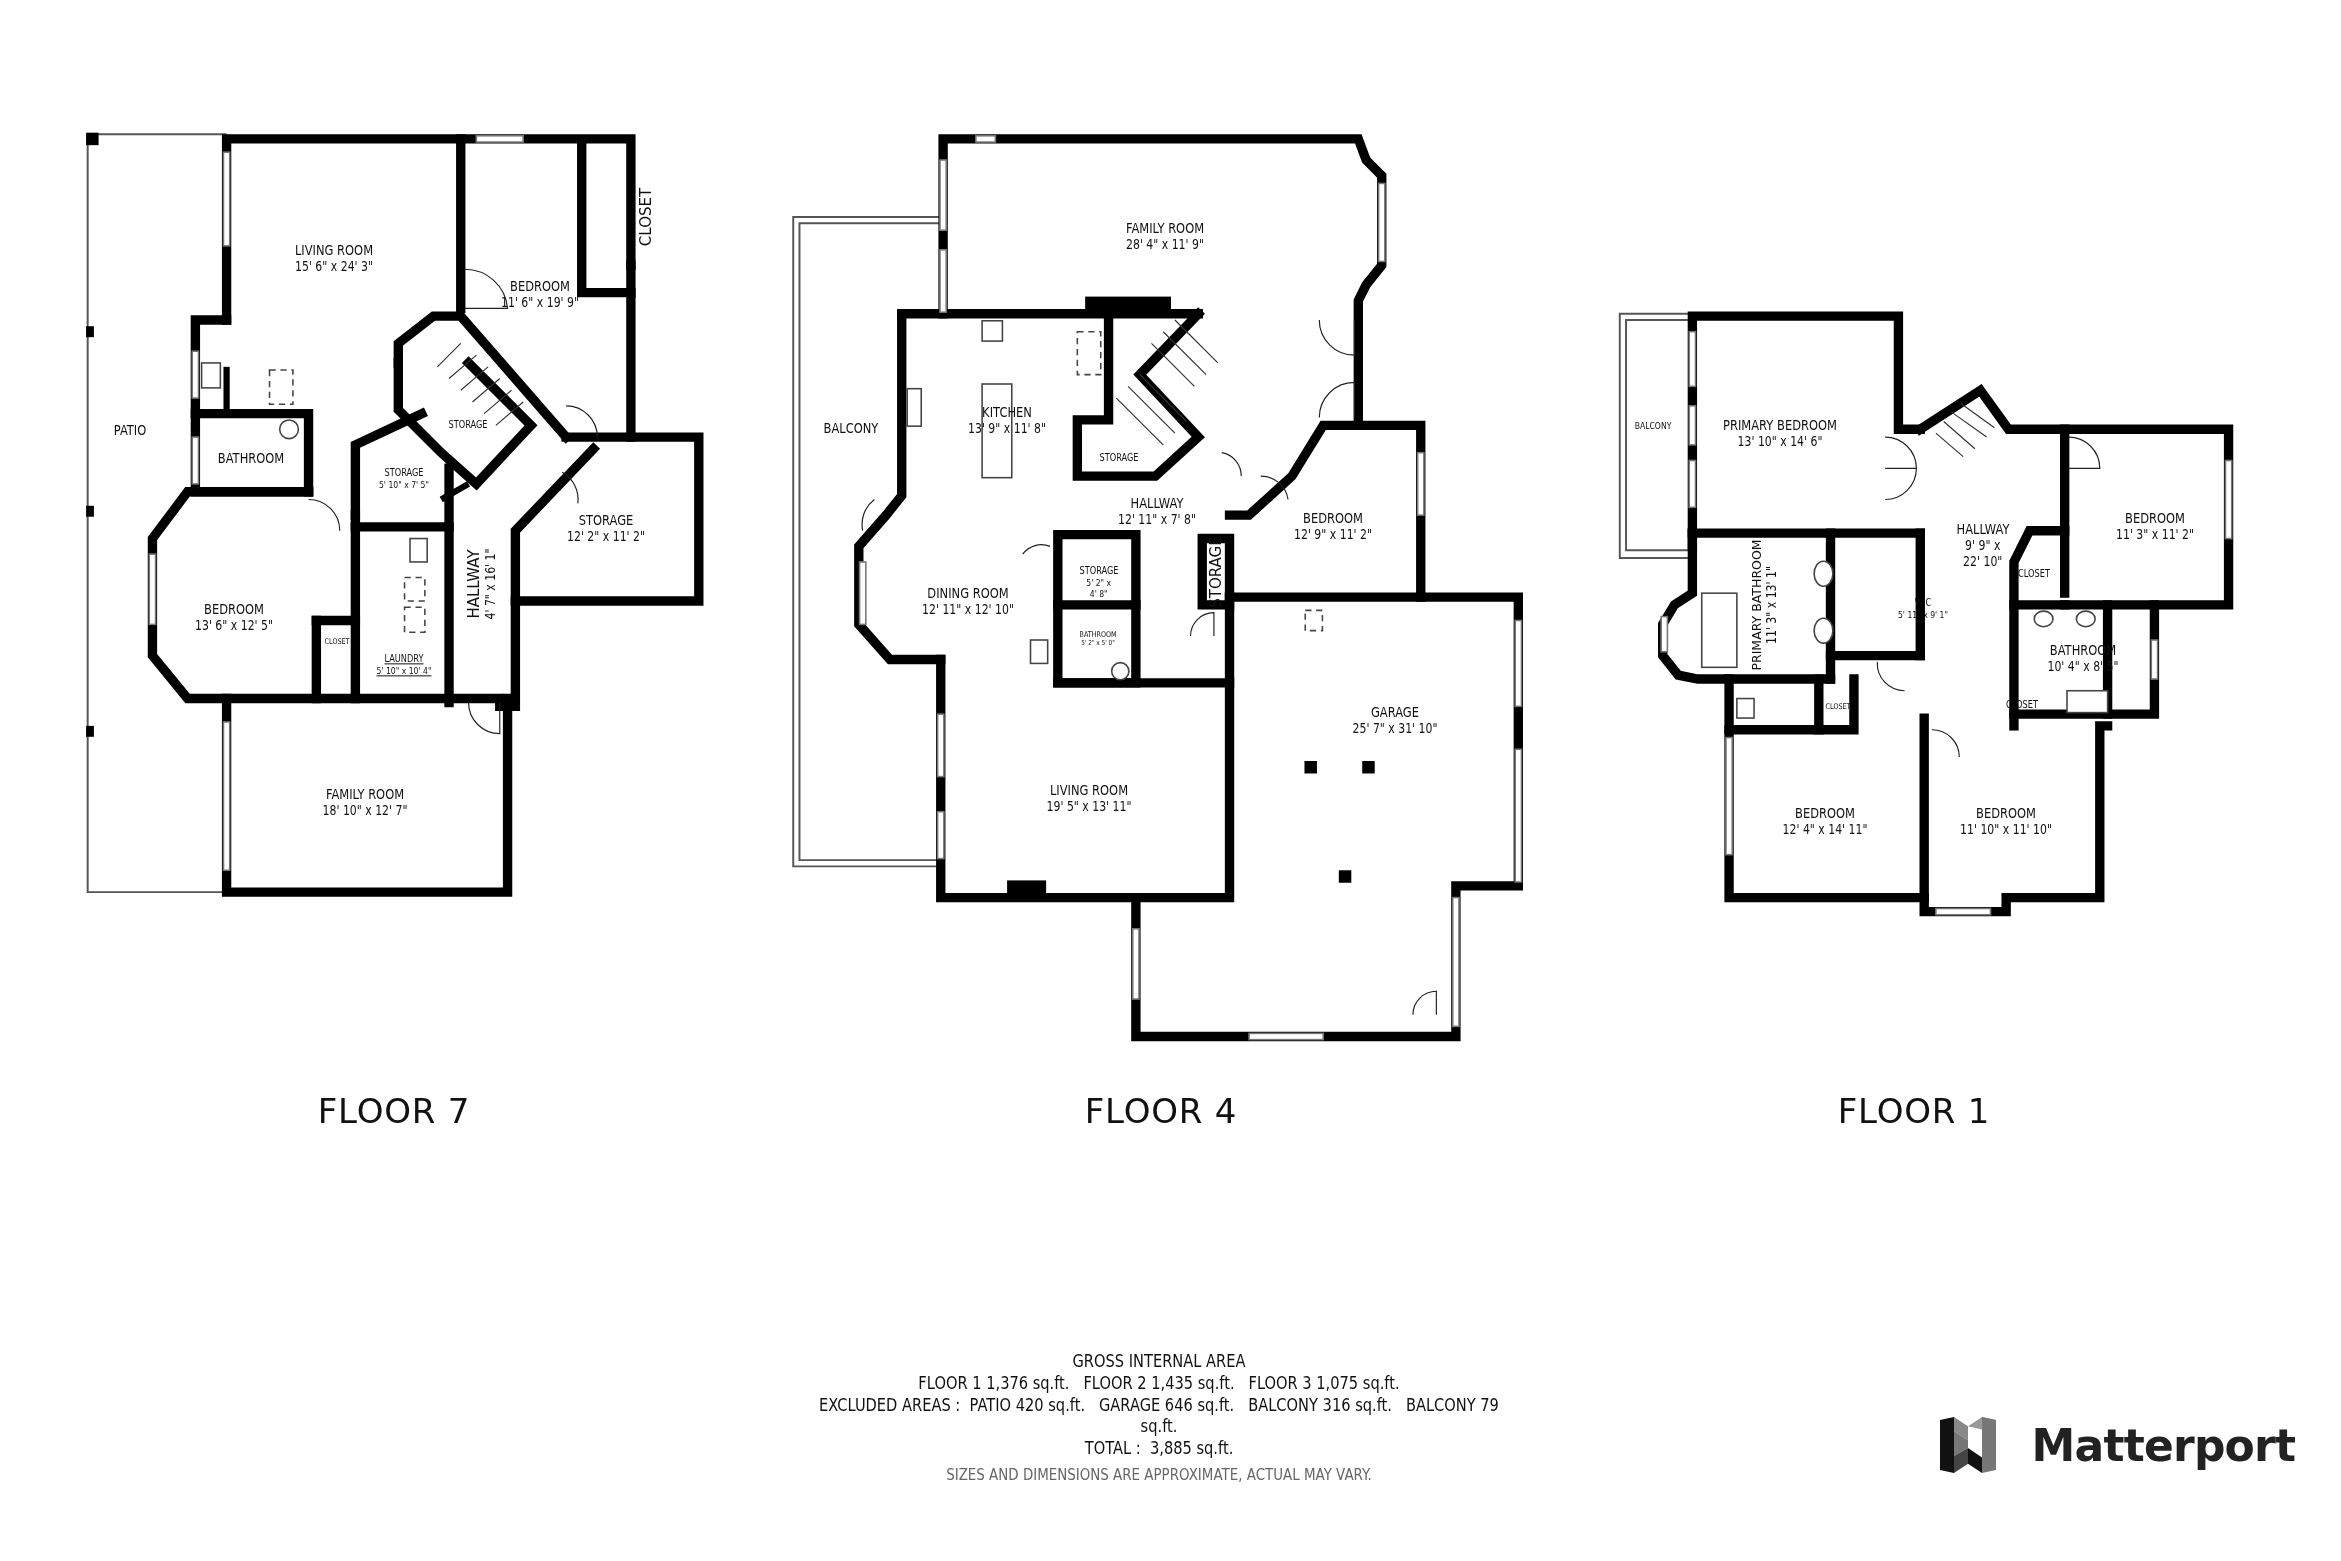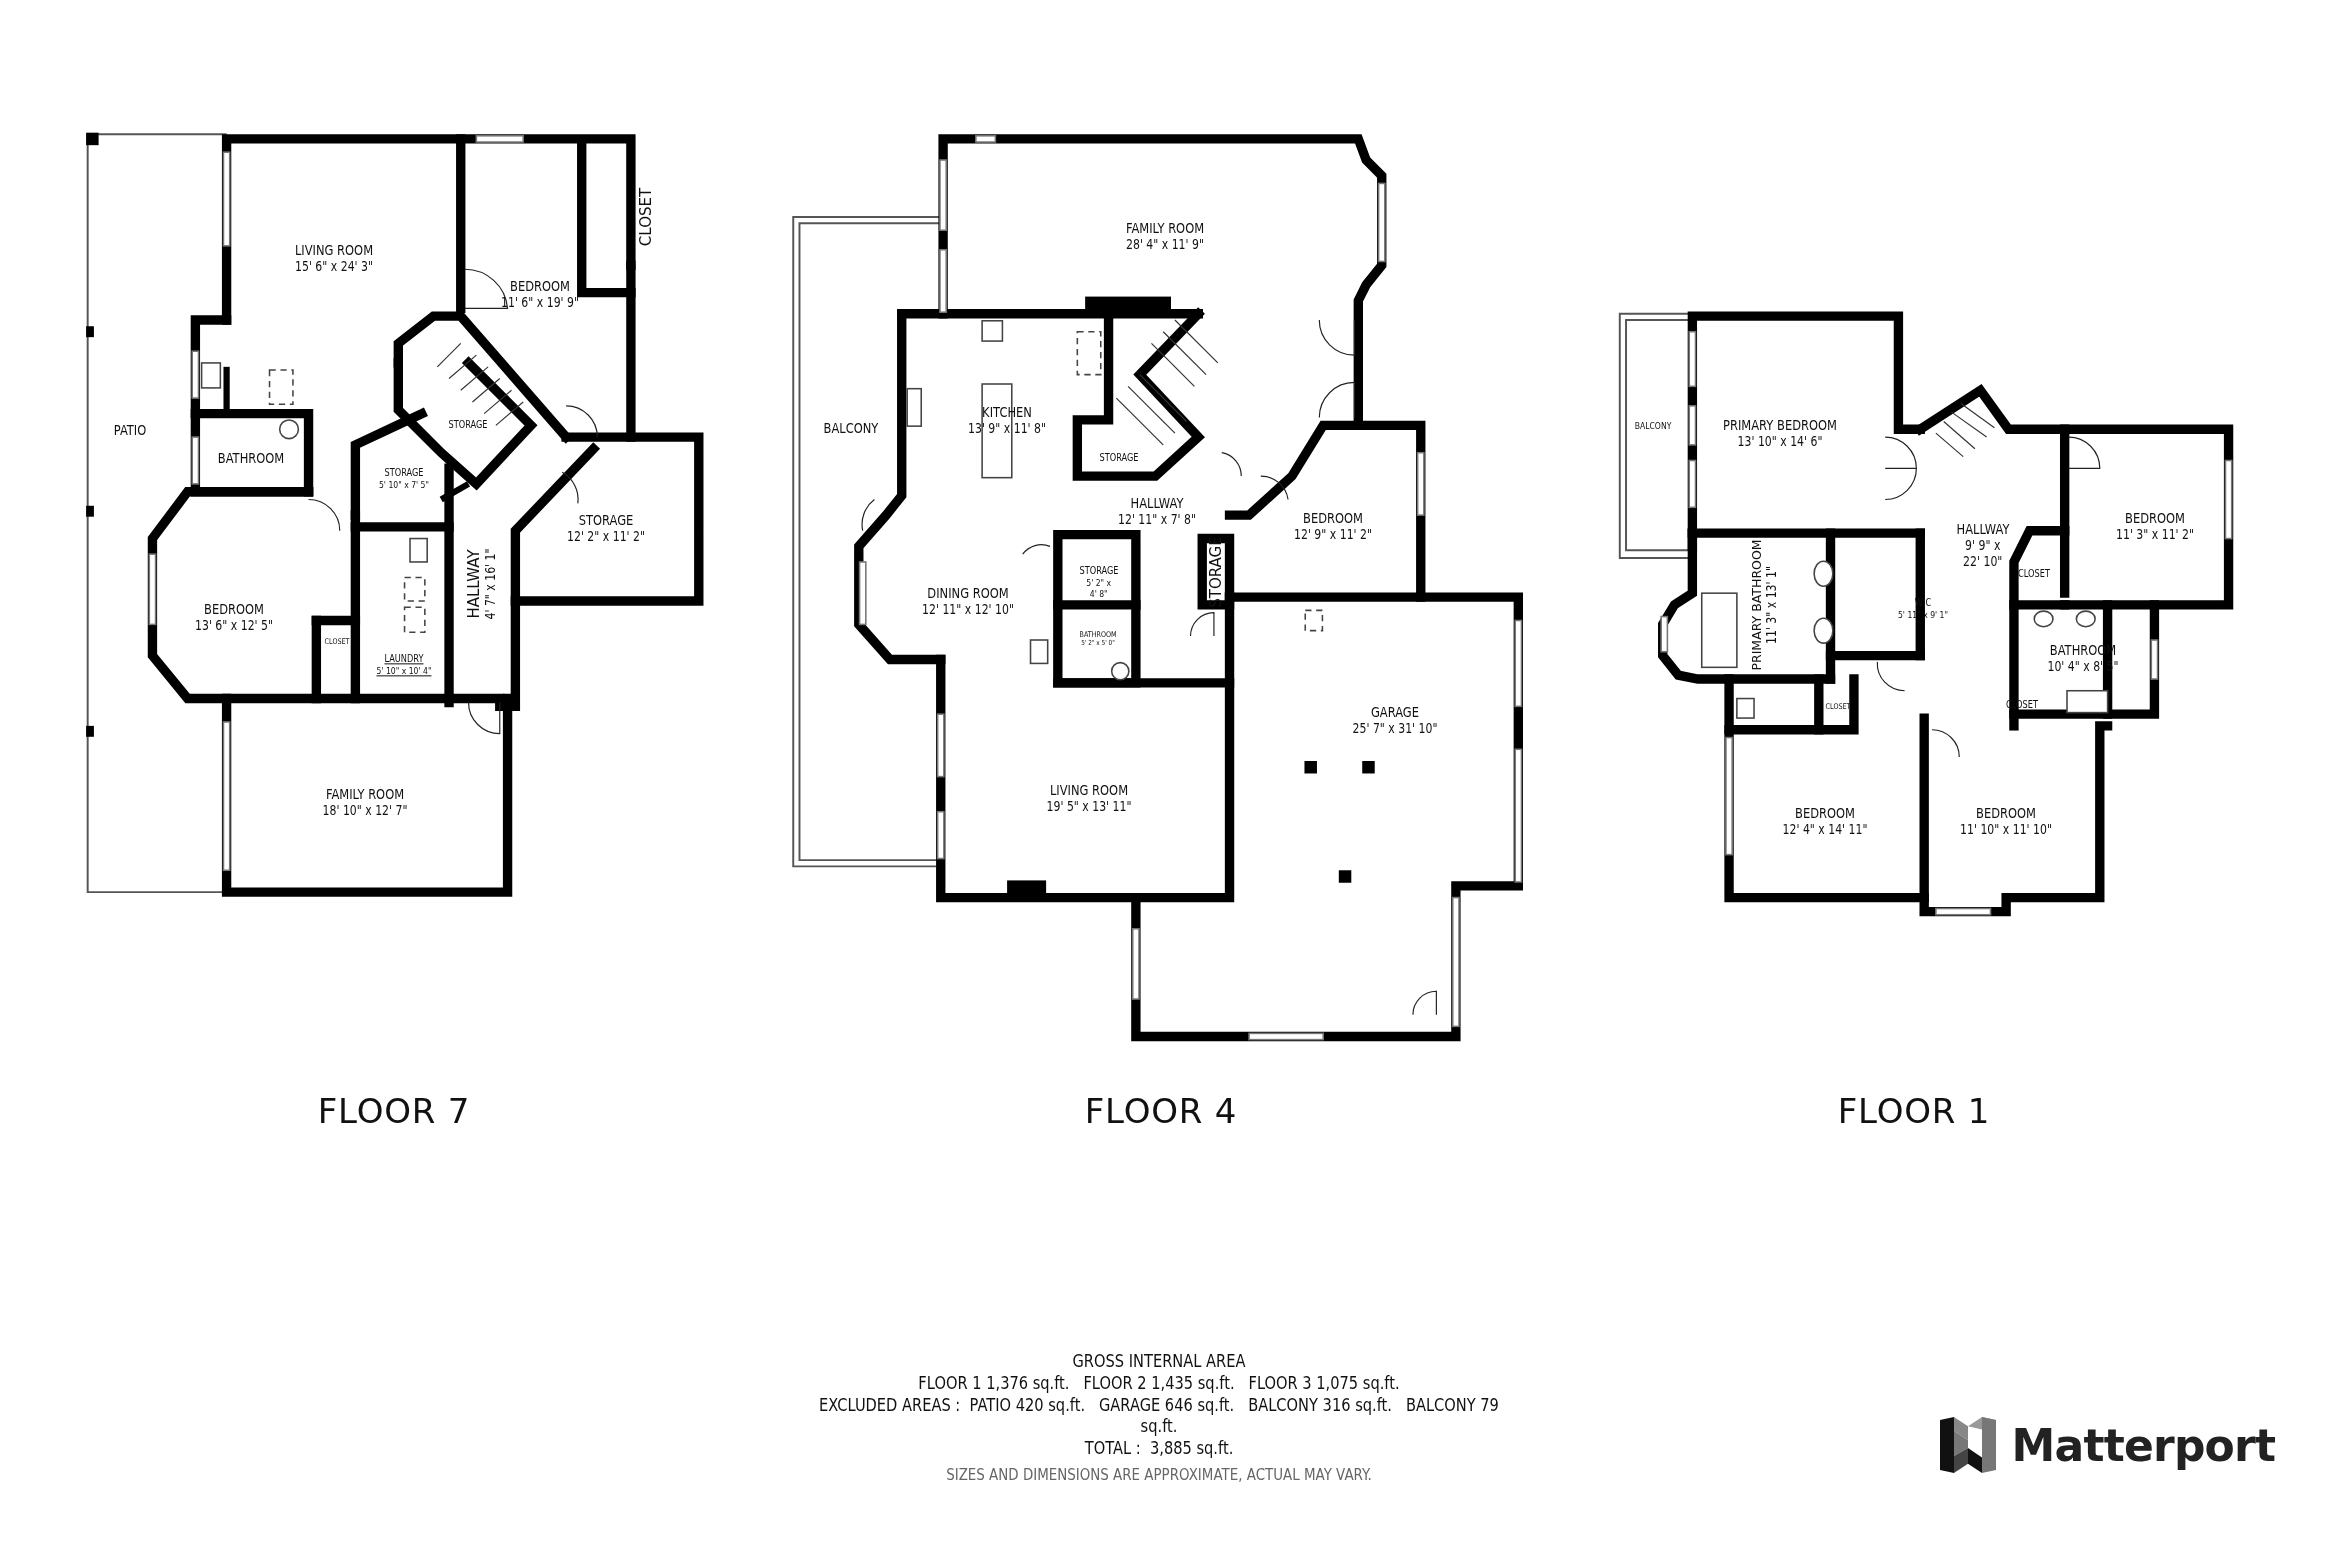--- a/index.html
+++ b/index.html
@@ -31,21 +31,21 @@
                  font-family: "DejaVu Sans", "Liberation Sans", sans-serif; letter-spacing: 0.8px; }
 
   .summary { position: absolute; left: 1159px; top: 1351px; transform: translateX(-50%); width: 1015px;
              text-align: center; font-size: 17px; line-height: 1.28;
              font-family: "DejaVu Sans", "Liberation Sans", sans-serif; }
   .summary div { transform: scaleX(0.86); }
   .summary .disclaimer { color: #666; margin-top: 6.2px; font-size: 15.6px; }
 
   .brand { position: absolute; left: 1940px; top: 1417px; display: flex; align-items: center; gap: 15.6px; }
   .brand-name { font-family: "DejaVu Sans", "Liberation Sans", sans-serif; font-weight: bold;
-                font-size: 44px; color: #222; letter-spacing: -0.8px; }
+                font-size: 44px; color: #222; letter-spacing: -0.8px; margin-left: 20px; }
 </style>
 </head>
 <body>
 
 <svg class="plan" viewBox="0 0 3000 2000" xmlns="http://www.w3.org/2000/svg">
 
   <g>
 
     <polyline class="ext" points="290,172 112,172 112,1143 290,1143"></polyline>
     <rect class="pier" x="110" y="170" width="16" height="16"></rect>

